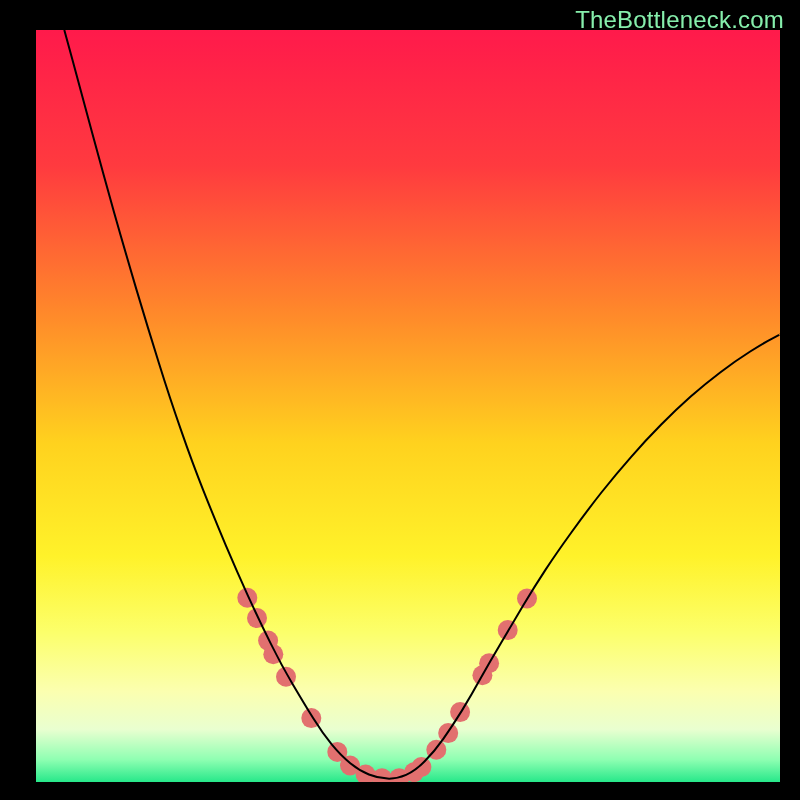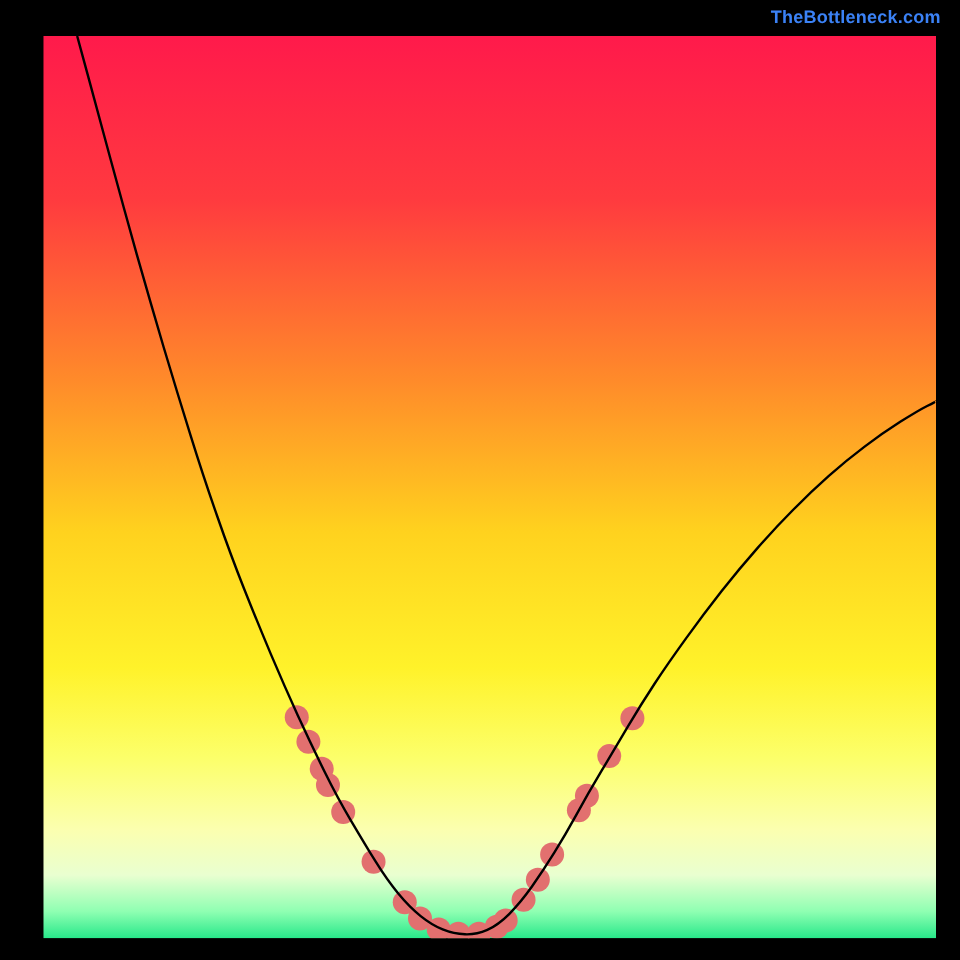--- a/index.html
+++ b/index.html
@@ -31,23 +31,23 @@
     position: absolute;
     left: 0;
     top: 0;
     width: 100%;
     height: 100%;
   }
   .watermark {
     position: absolute;
     top: 6px;
     right: 16px;
-    color: #3b82f6;
-    font-size: 15px;
-    font-weight: 700;
+    color: #86efac;
+    font-size: 24px;
+    font-weight: 400;
     letter-spacing: 0.2px;
   }
   svg.curve {
     position: absolute;
     left: 0;
     top: 0;
   }
 </style>
 </head>
 <body>

